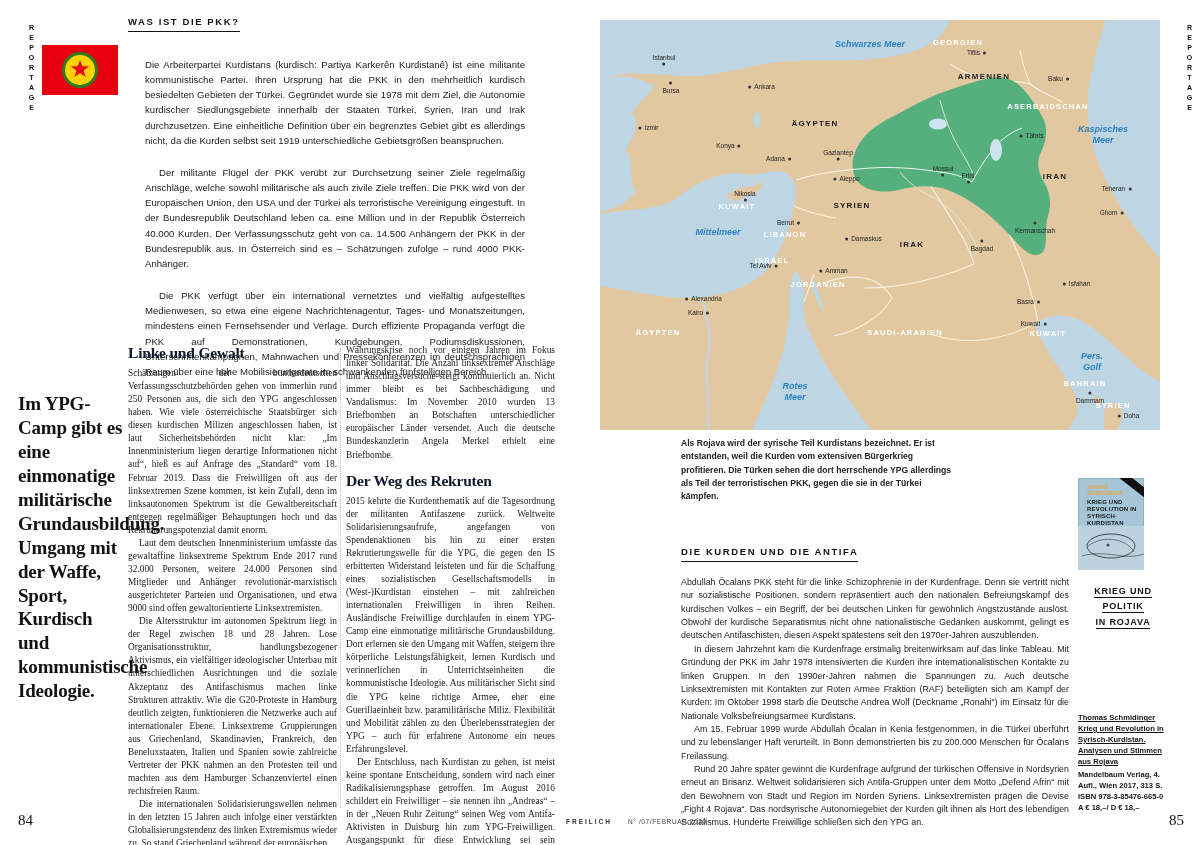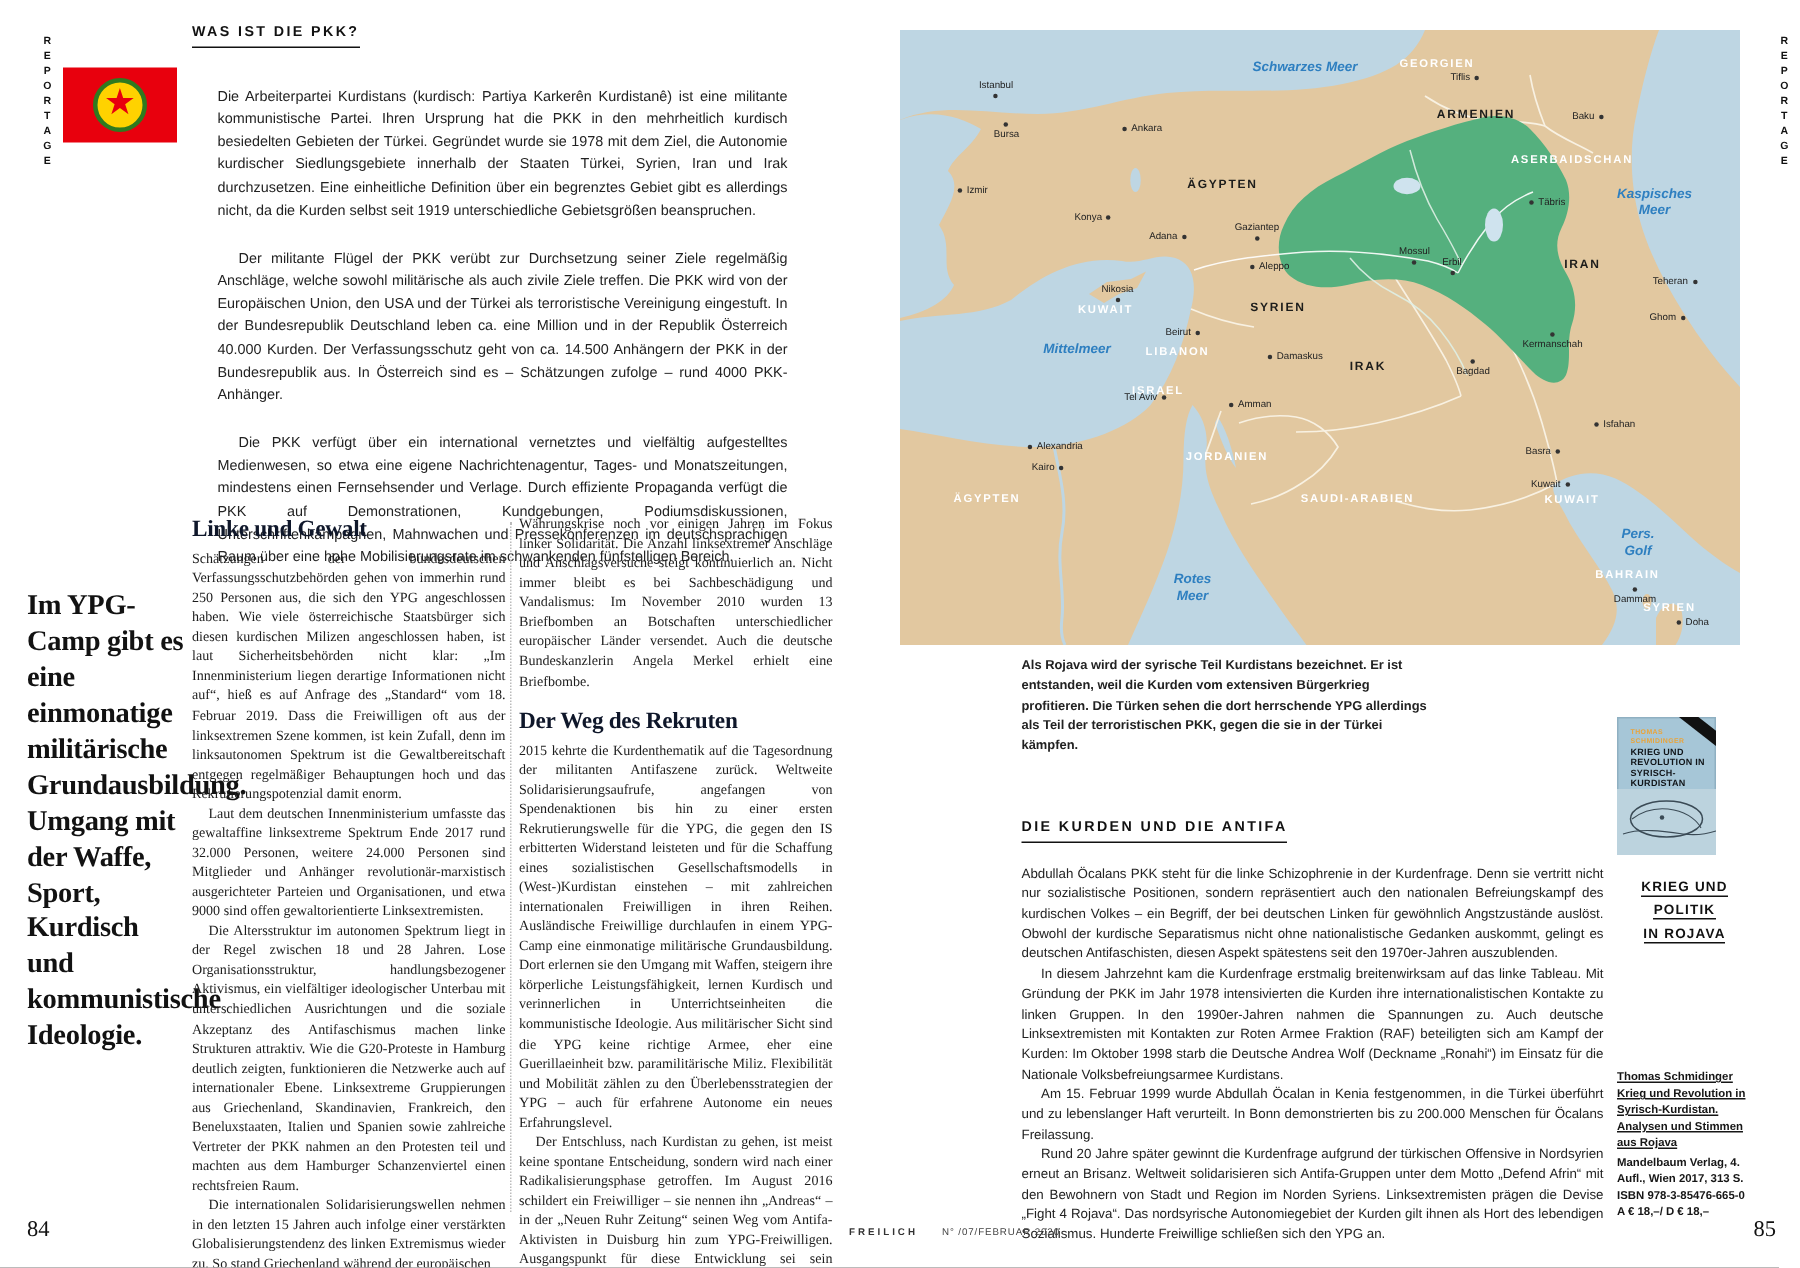--- a/index.html
+++ b/index.html
@@ -208,21 +208,21 @@
         <span class="mlabel country" style="left: 215px; top: 103px;">ÄGYPTEN</span>
         <span class="mlabel country" style="left: 384px; top: 56px;">ARMENIEN</span>
         <span class="mlabel country" style="left: 455px; top: 156px;">IRAN</span>
         <span class="mlabel country" style="left: 252px; top: 185px;">SYRIEN</span>
         <span class="mlabel country" style="left: 312px; top: 224px;">IRAK</span>
         <span class="mlabel country-light" style="left: 358px; top: 22px;">GEORGIEN</span>
         <span class="mlabel country-light" style="left: 448px; top: 86px;">ASERBAIDSCHAN</span>
         <span class="mlabel country-light" style="left: 137px; top: 186px;">KUWAIT</span>
         <span class="mlabel country-light" style="left: 185px; top: 214px;">LIBANON</span>
         <span class="mlabel country-light" style="left: 172px; top: 240px;">ISRAEL</span>
-        <span class="mlabel country-light" style="left: 218px; top: 284px;">JORDANIEN</span>
+        <span class="mlabel country-light" style="left: 218px; top: 264px;">JORDANIEN</span>
         <span class="mlabel country-light" style="left: 58px; top: 312px;">ÄGYPTEN</span>
         <span class="mlabel country-light" style="left: 305px; top: 312px;">SAUDI-ARABIEN</span>
         <span class="mlabel country-light" style="left: 448px; top: 313px;">KUWAIT</span>
         <span class="mlabel country-light" style="left: 485px; top: 363px;">BAHRAIN</span>
         <span class="mlabel country-light" style="left: 513px; top: 385px;">SYRIEN</span>
         <span class="mlabel sea" style="left: 270px; top: 25px;">Schwarzes Meer</span>
         <span class="mlabel sea" style="left: 503px; top: 115px;">Kaspisches
 Meer</span>
         <span class="mlabel sea" style="left: 118px; top: 213px;">Mittelmeer</span>
         <span class="mlabel sea" style="left: 195px; top: 372px;">Rotes

